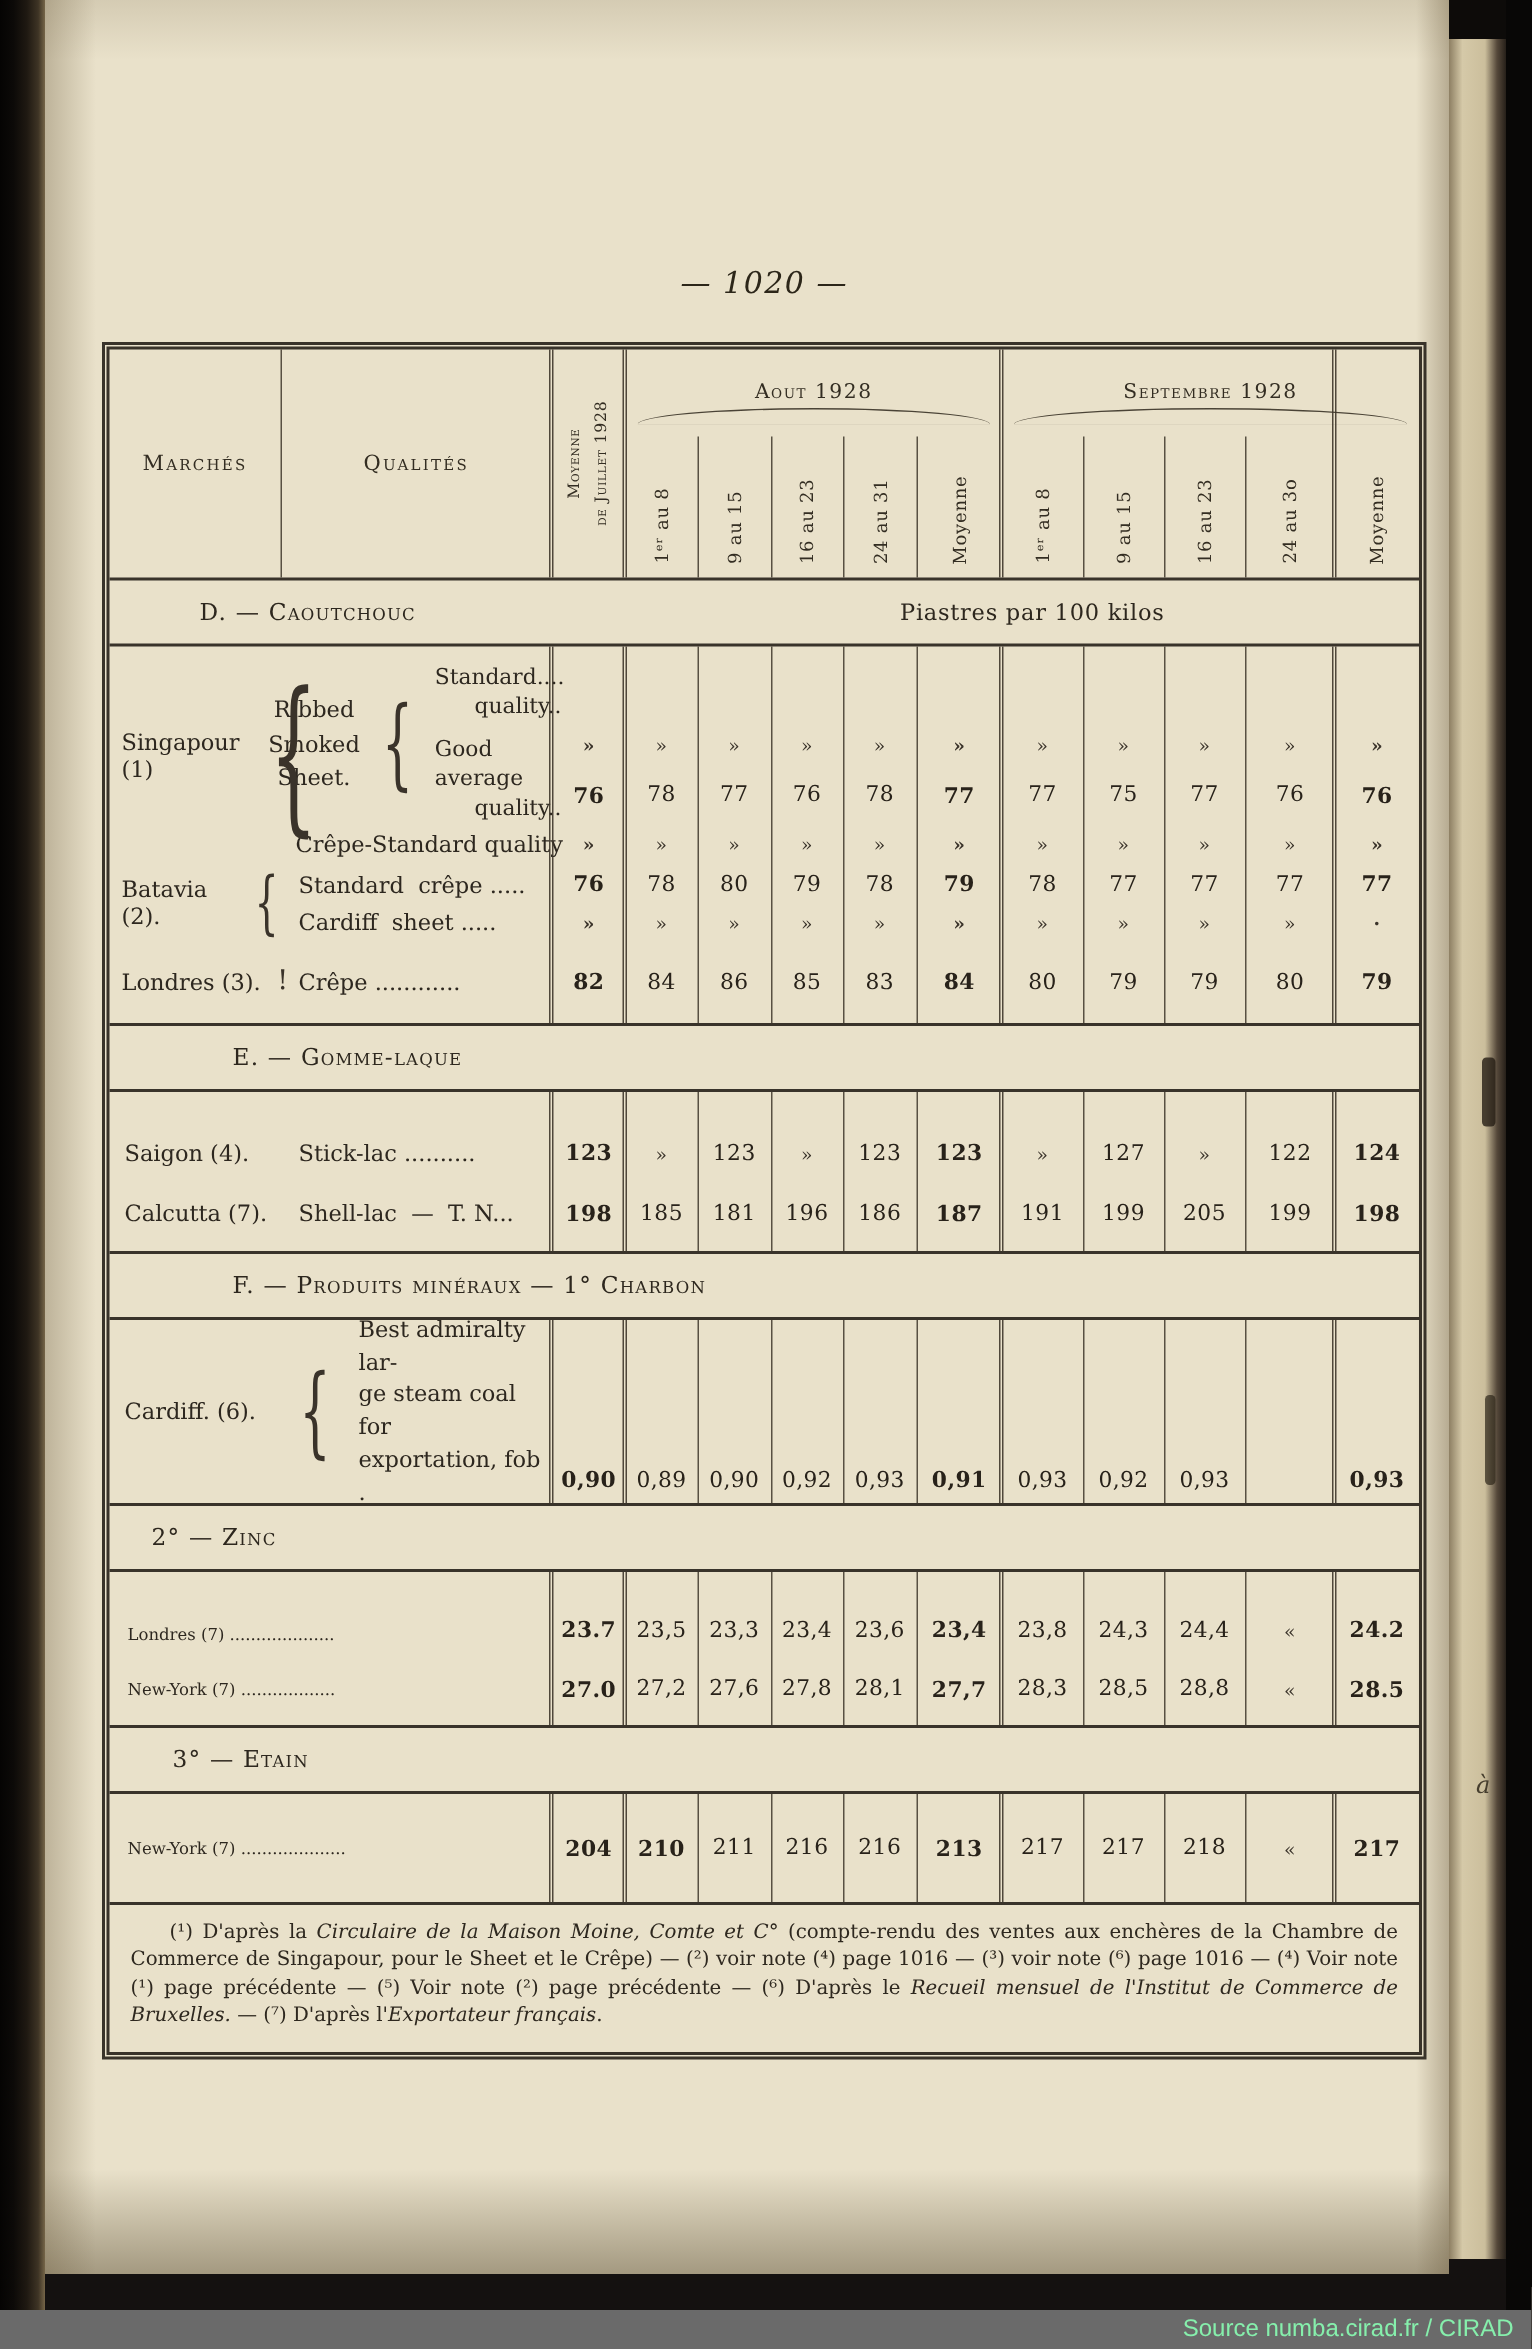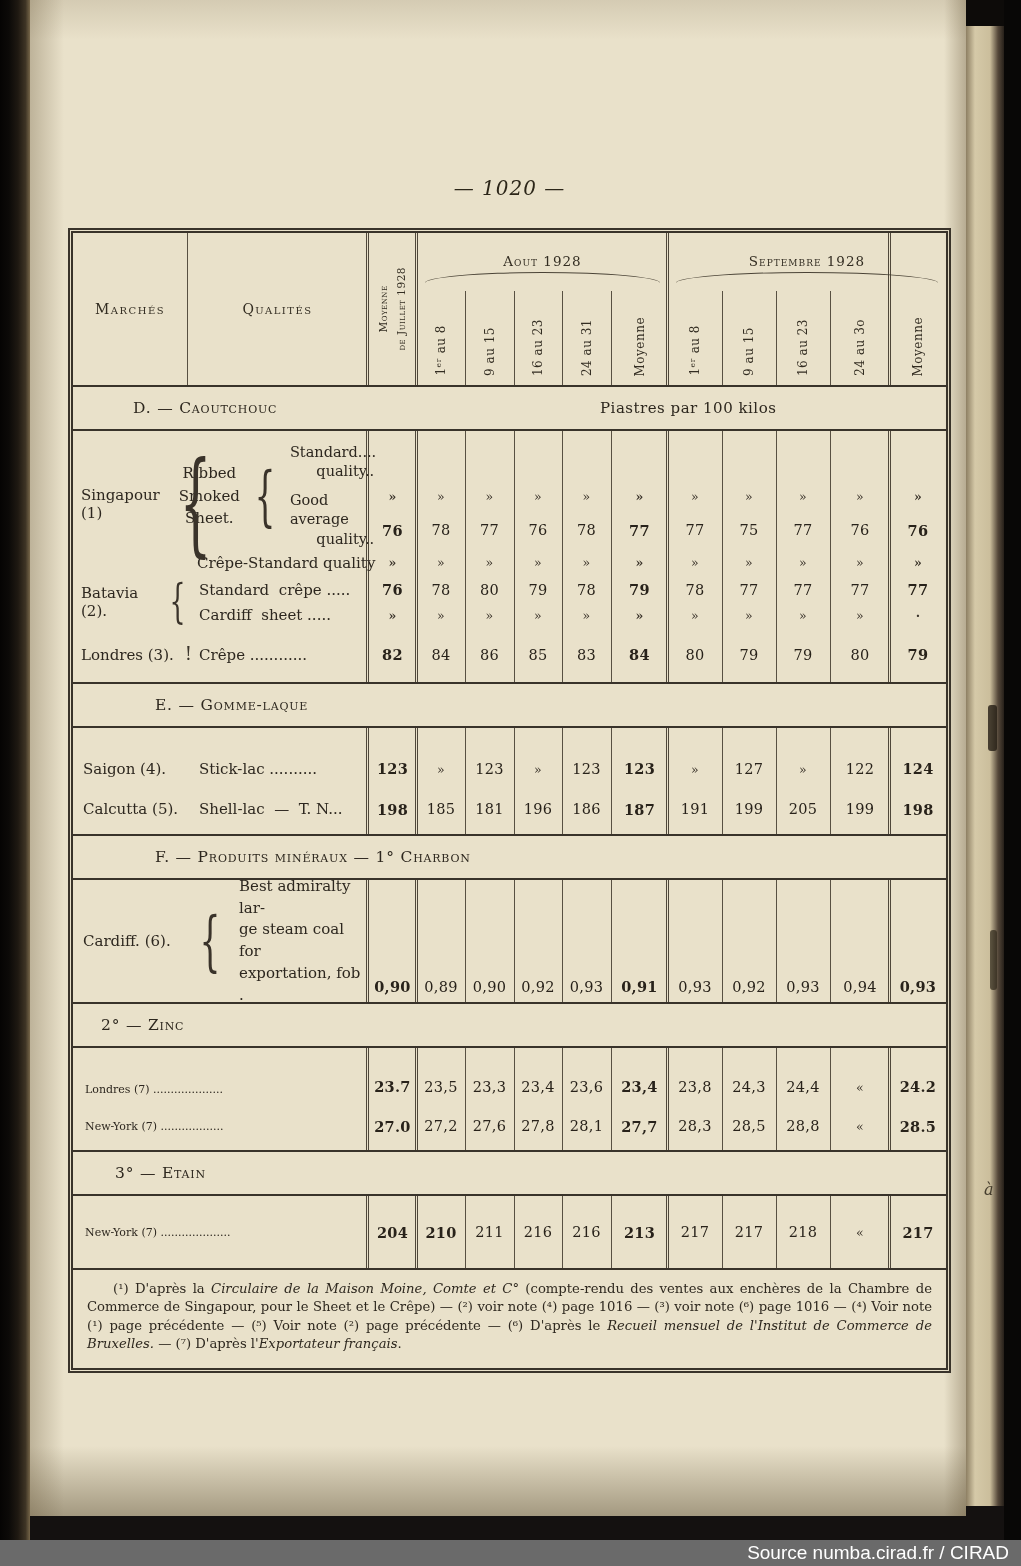--- a/index.html
+++ b/index.html
@@ -15,22 +15,22 @@
       linear-gradient(0deg,rgba(95,82,55,.5),rgba(95,82,55,0) 70px),
       linear-gradient(180deg,rgba(120,105,75,.18),rgba(120,105,75,0) 40px),
       #e9e1ca;}
   .next-page{position:absolute;left:966px;top:26px;width:40px;height:1480px;
     background:linear-gradient(90deg,#8d7f63 0,#d5c9a8 9px,#cbbe9c 24px,#55483a 32px,#16120e 40px);}
   .corner{position:absolute;left:966px;top:0;width:55px;height:26px;background:#0d0b09;}
   .rightband{position:absolute;left:1004px;top:0;width:17px;height:100%;background:#080706;}
   .frag{position:absolute;left:984px;top:1180px;font-size:16px;font-style:italic;color:#463e2e;}
   .mark1{position:absolute;left:988px;top:705px;width:9px;height:46px;background:#241d14;border-radius:3px;opacity:.8;}
   .mark2{position:absolute;left:990px;top:930px;width:7px;height:60px;background:#2e2619;border-radius:3px;opacity:.7;}
-  .bar{position:absolute;left:0;top:1540px;width:1021px;height:26px;background:#6a6a6a;color:#ffffff;
-    font-family:"Liberation Sans",sans-serif;font-size:19px;line-height:26px;text-align:right;padding-right:12px;}
+  .bar{position:absolute;left:0;top:1540px;width:1021px;height:26px;background:#6a6a6a;color:#86efac;
+    font-family:"Liberation Sans",sans-serif;font-size:16px;line-height:26px;text-align:right;padding-right:12px;}
 
   .pageno{position:absolute;left:38px;top:176px;width:883px;text-align:center;
     font-size:20px;font-style:italic;letter-spacing:1px;color:#2c2619;}
 
   .table{position:absolute;left:38px;top:228px;width:883px;border:5px double #39332a;}
 
   .thead{position:relative;height:154px;border-bottom:2px solid #39332a;}
   .hc{position:absolute;top:0;bottom:0;display:flex;align-items:center;justify-content:center;
     font-variant:small-caps;letter-spacing:1.5px;font-size:14px;color:#332d22;}
   .hc-marches{left:0;width:114px;}
@@ -279,21 +279,21 @@
           <div class="val" style="grid-area: 6 / 12;">80</div>
           <div class="val bold" style="grid-area: 6 / 13;">79</div>
         </div>
 
       <div class="stitle st-e">
         <span class="stl">E. — Gomme-laque</span>
       </div>
       <div class="band" style="grid-template-rows:56px 50px">
         <div class="cell mcell2 aend" style="grid-area:1/1/2/2">Saigon (4).</div>
         <div class="cell qcell aend" style="grid-area:1/2/2/3">Stick-lac ..........</div>
-        <div class="cell mcell2" style="grid-area:2/1/3/2">Calcutta (5).</div>
+        <div class="cell mcell2" style="grid-area:2/1/3/2">Calcutta (7).</div>
         <div class="cell qcell" style="grid-area:2/2/3/3">Shell-lac  —  T. N...</div>
       <div class="rule s" style="left: 392px;"></div>
           <div class="rule s" style="left: 441px;"></div>
           <div class="rule s" style="left: 489px;"></div>
           <div class="rule s" style="left: 538px;"></div>
           <div class="rule s" style="left: 649px;"></div>
           <div class="rule s" style="left: 703px;"></div>
           <div class="rule s" style="left: 757px;"></div>
           <div class="rule d" style="left: 293px;"></div>
           <div class="rule d" style="left: 342px;"></div>
@@ -347,21 +347,20 @@
           <div class="rule d" style="left: 815px;"></div>
           <div class="val bold vend" style="grid-area: 1 / 3;">0,90</div>
           <div class="val vend" style="grid-area: 1 / 4;">0,89</div>
           <div class="val vend" style="grid-area: 1 / 5;">0,90</div>
           <div class="val vend" style="grid-area: 1 / 6;">0,92</div>
           <div class="val vend" style="grid-area: 1 / 7;">0,93</div>
           <div class="val bold vend" style="grid-area: 1 / 8;">0,91</div>
           <div class="val vend" style="grid-area: 1 / 9;">0,93</div>
           <div class="val vend" style="grid-area: 1 / 10;">0,92</div>
           <div class="val vend" style="grid-area: 1 / 11;">0,93</div>
-          <div class="val vend" style="grid-area: 1 / 12;">0,94</div>
           <div class="val bold vend" style="grid-area: 1 / 13;">0,93</div>
         </div>
 
       <div class="stitle st-z">
         <span class="stl">2° — Zinc</span>
       </div>
       <div class="band" style="grid-template-rows:54px 48px">
         <div class="cell lcell aend" style="grid-row:1">Londres (7) ....................</div>
         <div class="cell lcell" style="grid-row:2">New-York (7) ..................</div>
       <div class="rule s" style="left: 392px;"></div>

